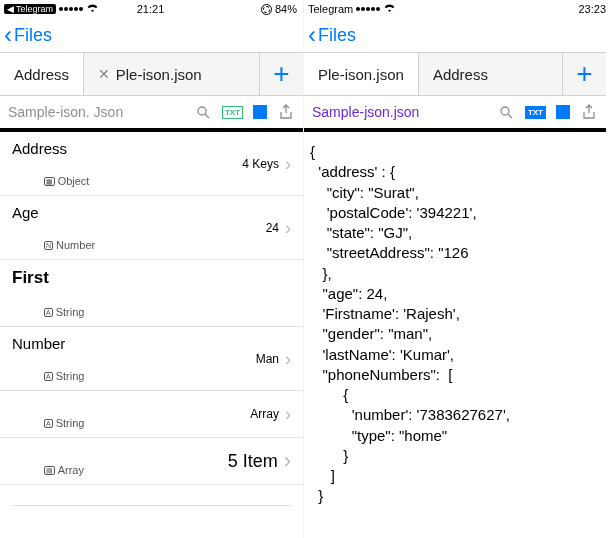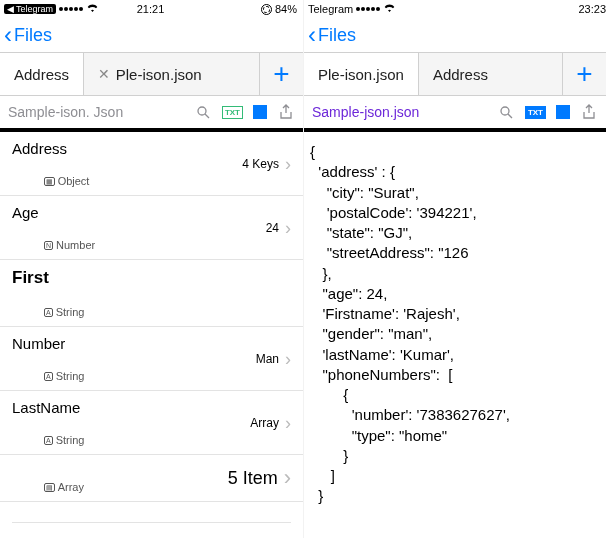--- a/index.html
+++ b/index.html
@@ -167,21 +167,20 @@
             <div class="type">
               <span class="ticon">A</span>
               <span>String</span>
             </div>
           </div>
         <div class="val">Man</div>
           <div class="chv">›</div>
       </div>
       <div class="row">
         <div class="l">
-            <div class="name">LastName</div>
             <div class="type">
               <span class="ticon">A</span>
               <span>String</span>
             </div>
           </div>
         <div class="val">Array</div>
           <div class="chv">›</div>
       </div>
       <div class="row">
         <div class="l">

